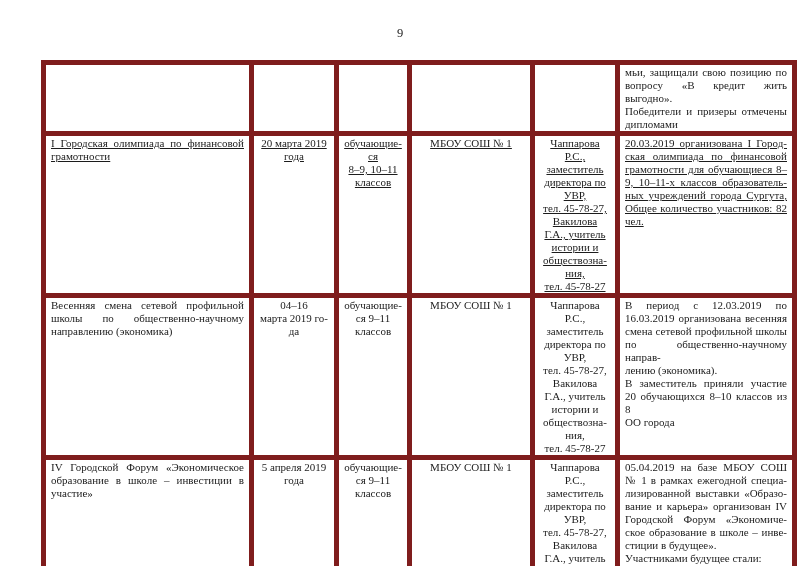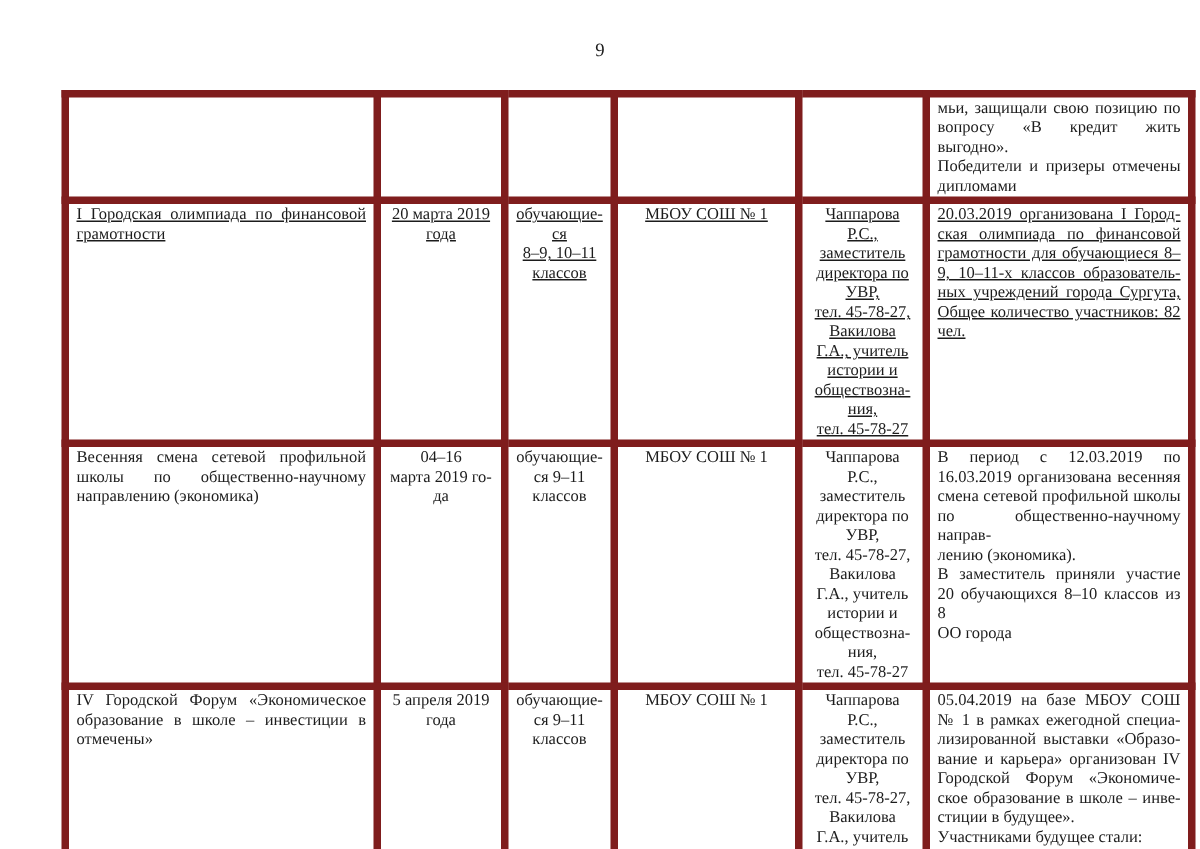--- a/index.html
+++ b/index.html
@@ -163,21 +163,21 @@
             <div class="ln flush">лению (экономика).</div>
             <div class="ln j">В заместитель приняли участие</div>
             <div class="ln j">20 обучающихся 8–10 классов из 8</div>
             <div class="ln flush">ОО города</div>
           </td>
       </tr>
       <tr class="r3">
         <td class="cell-j">
             <div class="ln j">IV Городской Форум «Экономическое</div>
             <div class="ln j">образование в школе – инвестиции в</div>
-            <div class="ln flush">отмечены»</div>
+            <div class="ln flush">участие»</div>
           </td>
         <td class="cell-c">
             <div class="ln ">5 апреля 2019</div>
             <div class="ln ">года</div>
           </td>
         <td class="cell-c">
             <div class="ln ">обучающие-</div>
             <div class="ln ">ся 9–11</div>
             <div class="ln ">классов</div>
           </td>

